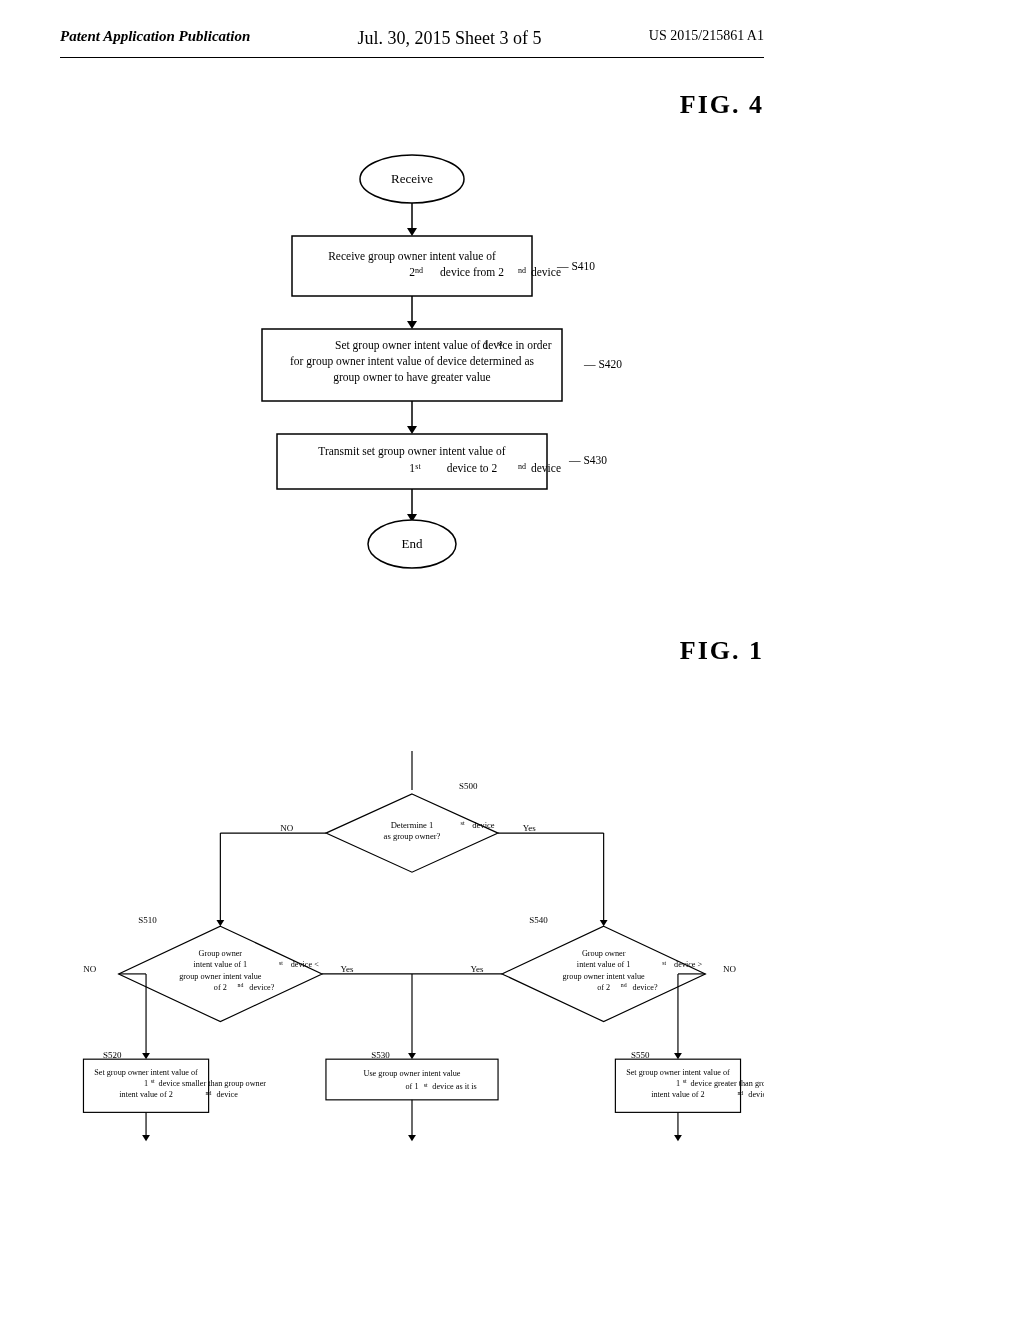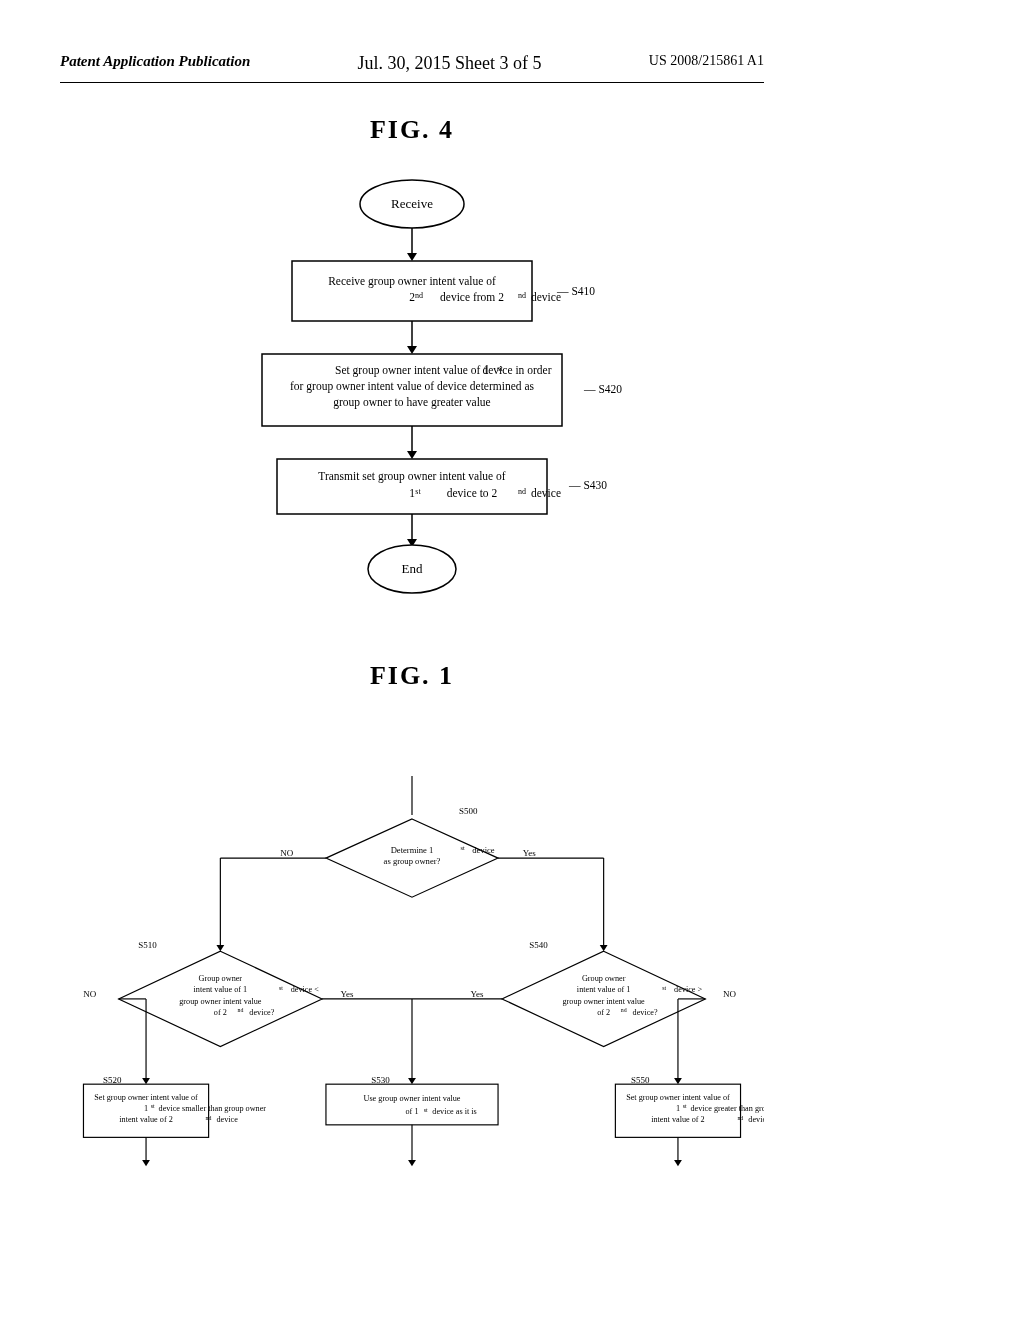--- a/index.html
+++ b/index.html
@@ -9,21 +9,21 @@
       width: 1024px;
       min-height: 1320px;
       position: relative;
       overflow-x: hidden;
     }
 
     .page {
       width: 824px;
       min-height: 1320px;
       background: #fff;
-      padding: 53px 60px 40px 60px;
+      padding: 28px 60px 40px 60px;
       position: relative;
       border-radius: 15px;
     }
 
     
     .header {
       display: flex;
       justify-content: space-between;
       align-items: flex-start;
       margin-bottom: 30px;
@@ -39,36 +39,36 @@
       font-size: 18px;
       text-align: center;
     }
     .header-right {
       font-size: 14px;
       text-align: right;
     }
 
     
     .fig-title {
-      text-align: center;
+      text-align: right;
       font-size: 26px;
       font-weight: bold;
       margin: 32px 0 24px 0;
       letter-spacing: 2px;
     }
   </style>
 </head>
 <body>
 
 <div class="page">
 
   <div class="header">
     <div class="header-left">Patent Application Publication</div>
     <div class="header-center">Jul. 30, 2015    Sheet 3 of 5</div>
-    <div class="header-right">US 2008/215861 A1</div>
+    <div class="header-right">US 2015/215861 A1</div>
   </div>
 
   <div class="fig-title">FIG.  4</div>
 
   <div style="display:flex; justify-content:center; margin-bottom: 30px; align-items: flex-end;">
     <svg width="500" height="460" viewBox="0 0 500 460">
 
       <ellipse cx="250" cy="35" rx="52" ry="24" fill="white" stroke="black" stroke-width="1.5"></ellipse>
       <text x="250" y="39" text-anchor="middle" font-size="13" font-family="Times New Roman">Receive</text>
 

